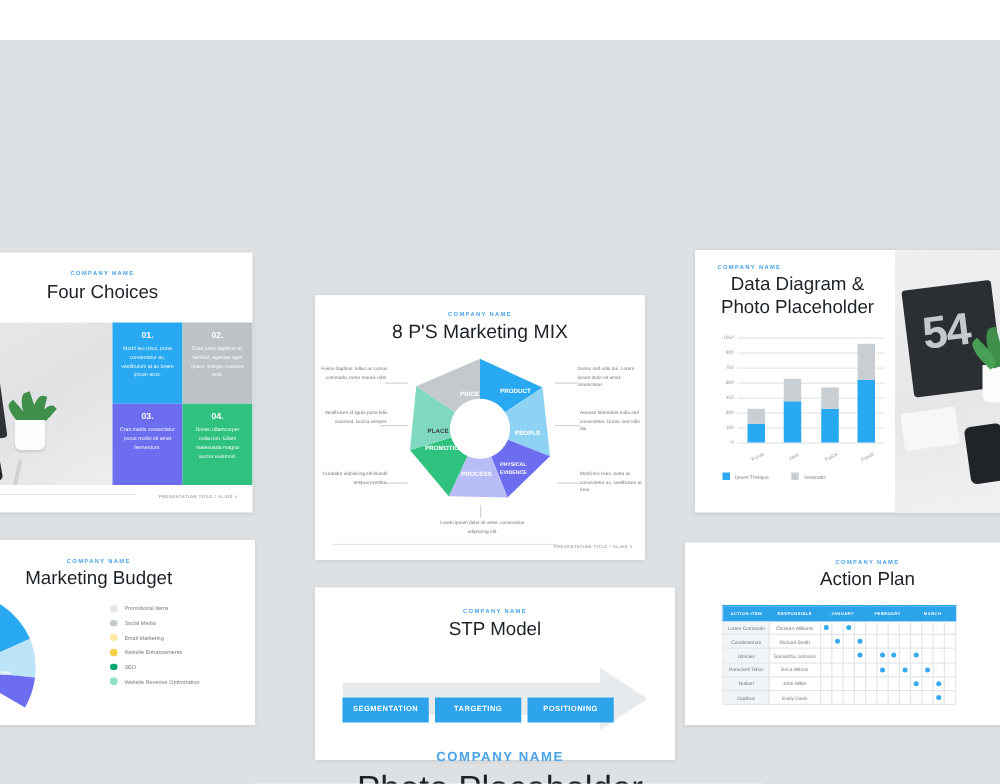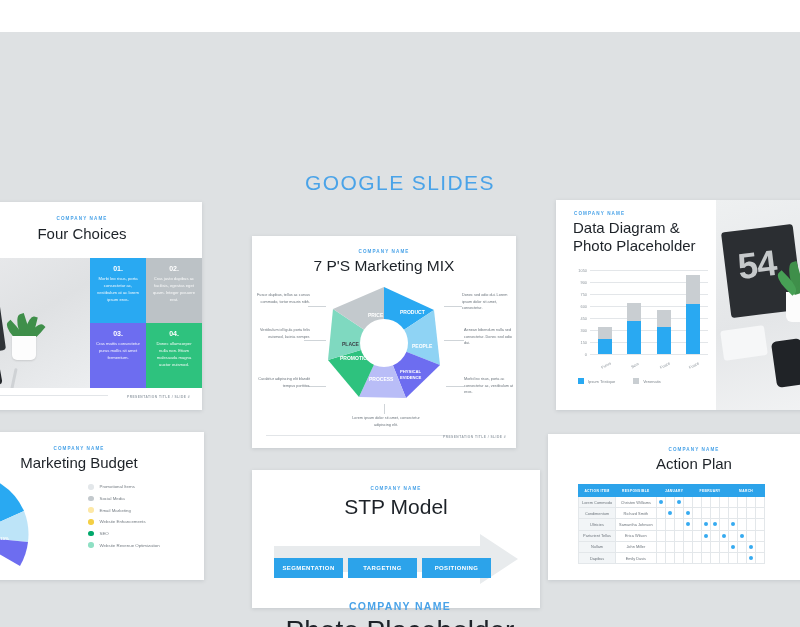--- a/index.html
+++ b/index.html
@@ -91,21 +91,21 @@
   }
   .p7-note.r { text-align: right; }
   .p7-note.l { text-align: left; }
   .p7-note.c { text-align: center; }
   .p7-lead { position: absolute; background: #cfd4d8; height: 1px; }
 
   
   #slide-data { left: 556px; top: 200px; width: 282px; height: 210px; }
   #slide-data .co-name { text-align:left; margin: 11px 0 0 18px; }
   #slide-data .sl-title {
-    text-align: left; font-size: 15px; margin: 3px 0 0 17px;
+    text-align: center; font-size: 15px; margin: 3px 0 0 17px;
     line-height: 1.22; width: 130px;
   }
   .dd-photo {
     position: absolute; right: 0; top: 0; width: 122px; height: 210px;
     background: linear-gradient(165deg,#eef0f1 0%,#e4e6e8 55%,#f2f3f4 100%);
     overflow: hidden;
   }
   .dd-photo .lap2 {
     position:absolute; left:10px; top:28px; width:72px; height:86px;
     background:#2b2e32; border-radius:3px; transform: rotate(-7deg);
@@ -153,21 +153,21 @@
     position: absolute; color: #fff; font-size: 4.4px; font-weight: 700;
   }
   .bud-legend { position: absolute; left: 134px; top: 52px; }
   .bud-row { display: flex; align-items: center; gap: 6px; margin-bottom: 6.2px; }
   .bud-dot { width: 5.5px; height: 5.5px; border-radius: 50%; }
   .bud-tx { font-size: 4.4px; color: #747c83; }
 
   
   #slide-stp { left: 252px; top: 470px; width: 288px; height: 138px; }
   #slide-stp .co-name { margin-top: 16px; }
-  #slide-stp .sl-title { font-size: 21px; margin-top: 4px; }
+  #slide-stp .sl-title { font-size: 15px; margin-top: 4px; }
   .stp-arrow { position: absolute; left: 22px; top: 62px; }
   .stp-box {
     position: absolute; background: #2ca3ea; color: #fff;
     font-size: 6px; font-weight: 700; letter-spacing: .4px;
     display: flex; align-items: center; justify-content: center;
   }
 
   
   #slide-action { left: 548px; top: 434px; width: 292px; height: 146px; }
   #slide-action .co-name { margin-top: 13px; }
@@ -198,21 +198,20 @@
     color: #1d2228; font-size: 28px; font-weight: 400;
   }
 </style>
 </head>
 <body>
 
 <div class="bg-band"></div>
 
 <div class="stage">
 
-  <div class="hero-sub">GOOGLE SLIDES</div>
 
   <div class="slide" id="slide-four">
     <div class="co-name">COMPANY NAME</div>
     <div class="sl-title">Four Choices</div>
 
     <div class="fc-photo">
       <div class="lap"></div>
 
       <div class="leaf" style="left:56px;top:56px;width:10px;height:26px;transform:rotate(-18deg);"></div>
       <div class="leaf" style="left:64px;top:58px;width:9px;height:24px;transform:rotate(14deg);"></div>
@@ -242,21 +241,21 @@
         <div class="fc-txt">Donec ullamcorper nulla non. Etiam malesuada magna auctor euismod.</div>
       </div>
     </div>
 
     <div class="foot-rule" style="left:14px;bottom:14px;width:132px;"></div>
     <div class="sl-foot" style="right:12px;bottom:11px;">PRESENTATION TITLE / SLIDE #</div>
   </div>
 
   <div class="slide" id="slide-7p">
     <div class="co-name">COMPANY NAME</div>
-    <div class="sl-title">7 P'S Marketing MIX</div>
+    <div class="sl-title">8 P'S Marketing MIX</div>
 
     <div class="p7-wrap">
       <svg class="p7-svg" width="120" height="118" viewBox="0 0 120 118">
         <g>
 
           <path d="M60 59 L60 3 L110 26 Z" fill="#29a9f2"></path>
           <path d="M60 59 L110 26 L116 81 Z" fill="#8fd3f4"></path>
           <path d="M60 59 L116 81 L82 114 Z" fill="#6d6df0"></path>
           <path d="M60 59 L82 114 L35 113 Z" fill="#b9bdf7"></path>
           <path d="M60 59 L35 113 L4 76 Z" fill="#2ec27e"></path>

